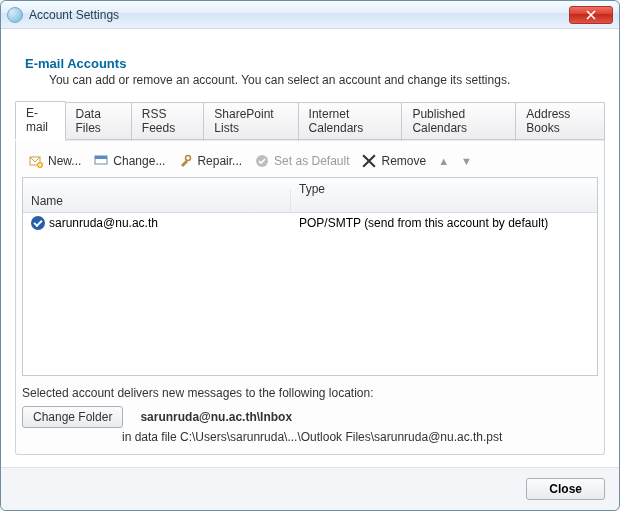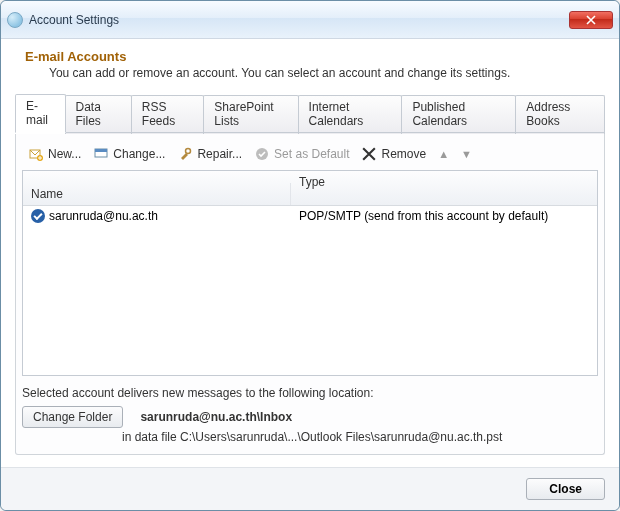--- a/index.html
+++ b/index.html
@@ -14,21 +14,21 @@
   .window {
     width: 620px; height: 511px;
     border: 1px solid #6b8ea6;
     border-radius: 6px;
     background: #fff;
     box-shadow: 0 0 6px rgba(0,0,0,0.2);
     display: flex; flex-direction: column;
     position: relative;
   }
   .titlebar {
-    height: 38px;
+    height: 28px;
     background: linear-gradient(#f7fbff, #e4effa 45%, #d6e6f6 46%, #e9f2fb);
     border-bottom: 1px solid #cfd8e3;
     border-top-left-radius: 6px; border-top-right-radius: 6px;
     display: flex; align-items: center;
     padding: 0 2px 0 6px;
     gap: 6px;
   }
   .titlebar .title { color: #2a3b4d; flex: 1; }
   .titlebar .app-icon {
     width: 16px; height: 16px;
@@ -46,21 +46,21 @@
     margin-right: 4px;
     cursor: default;
   }
   .close-btn svg { width: 10px; height: 10px; }
   .content {
     flex: 1;
     padding: 10px 14px 12px 14px;
     display: flex; flex-direction: column;
     background: #fff;
   }
-  .section-title { font-weight: bold; color: #a16207; margin: 0 0 2px 10px; font-size: 13px; }
+  .section-title { font-weight: bold; color: #0369a1; margin: 17px 0 2px 10px; font-size: 13px; }
   .section-desc { margin: 0 0 14px 34px; color: #333; }
   .panel {
     border: 1px solid #d0d5da;
     border-top: none;
     background: #fdfdfe;
     flex: 1;
     display: flex; flex-direction: column;
     padding: 6px 6px 10px 6px;
     border-bottom-left-radius: 3px;
     border-bottom-right-radius: 3px;

